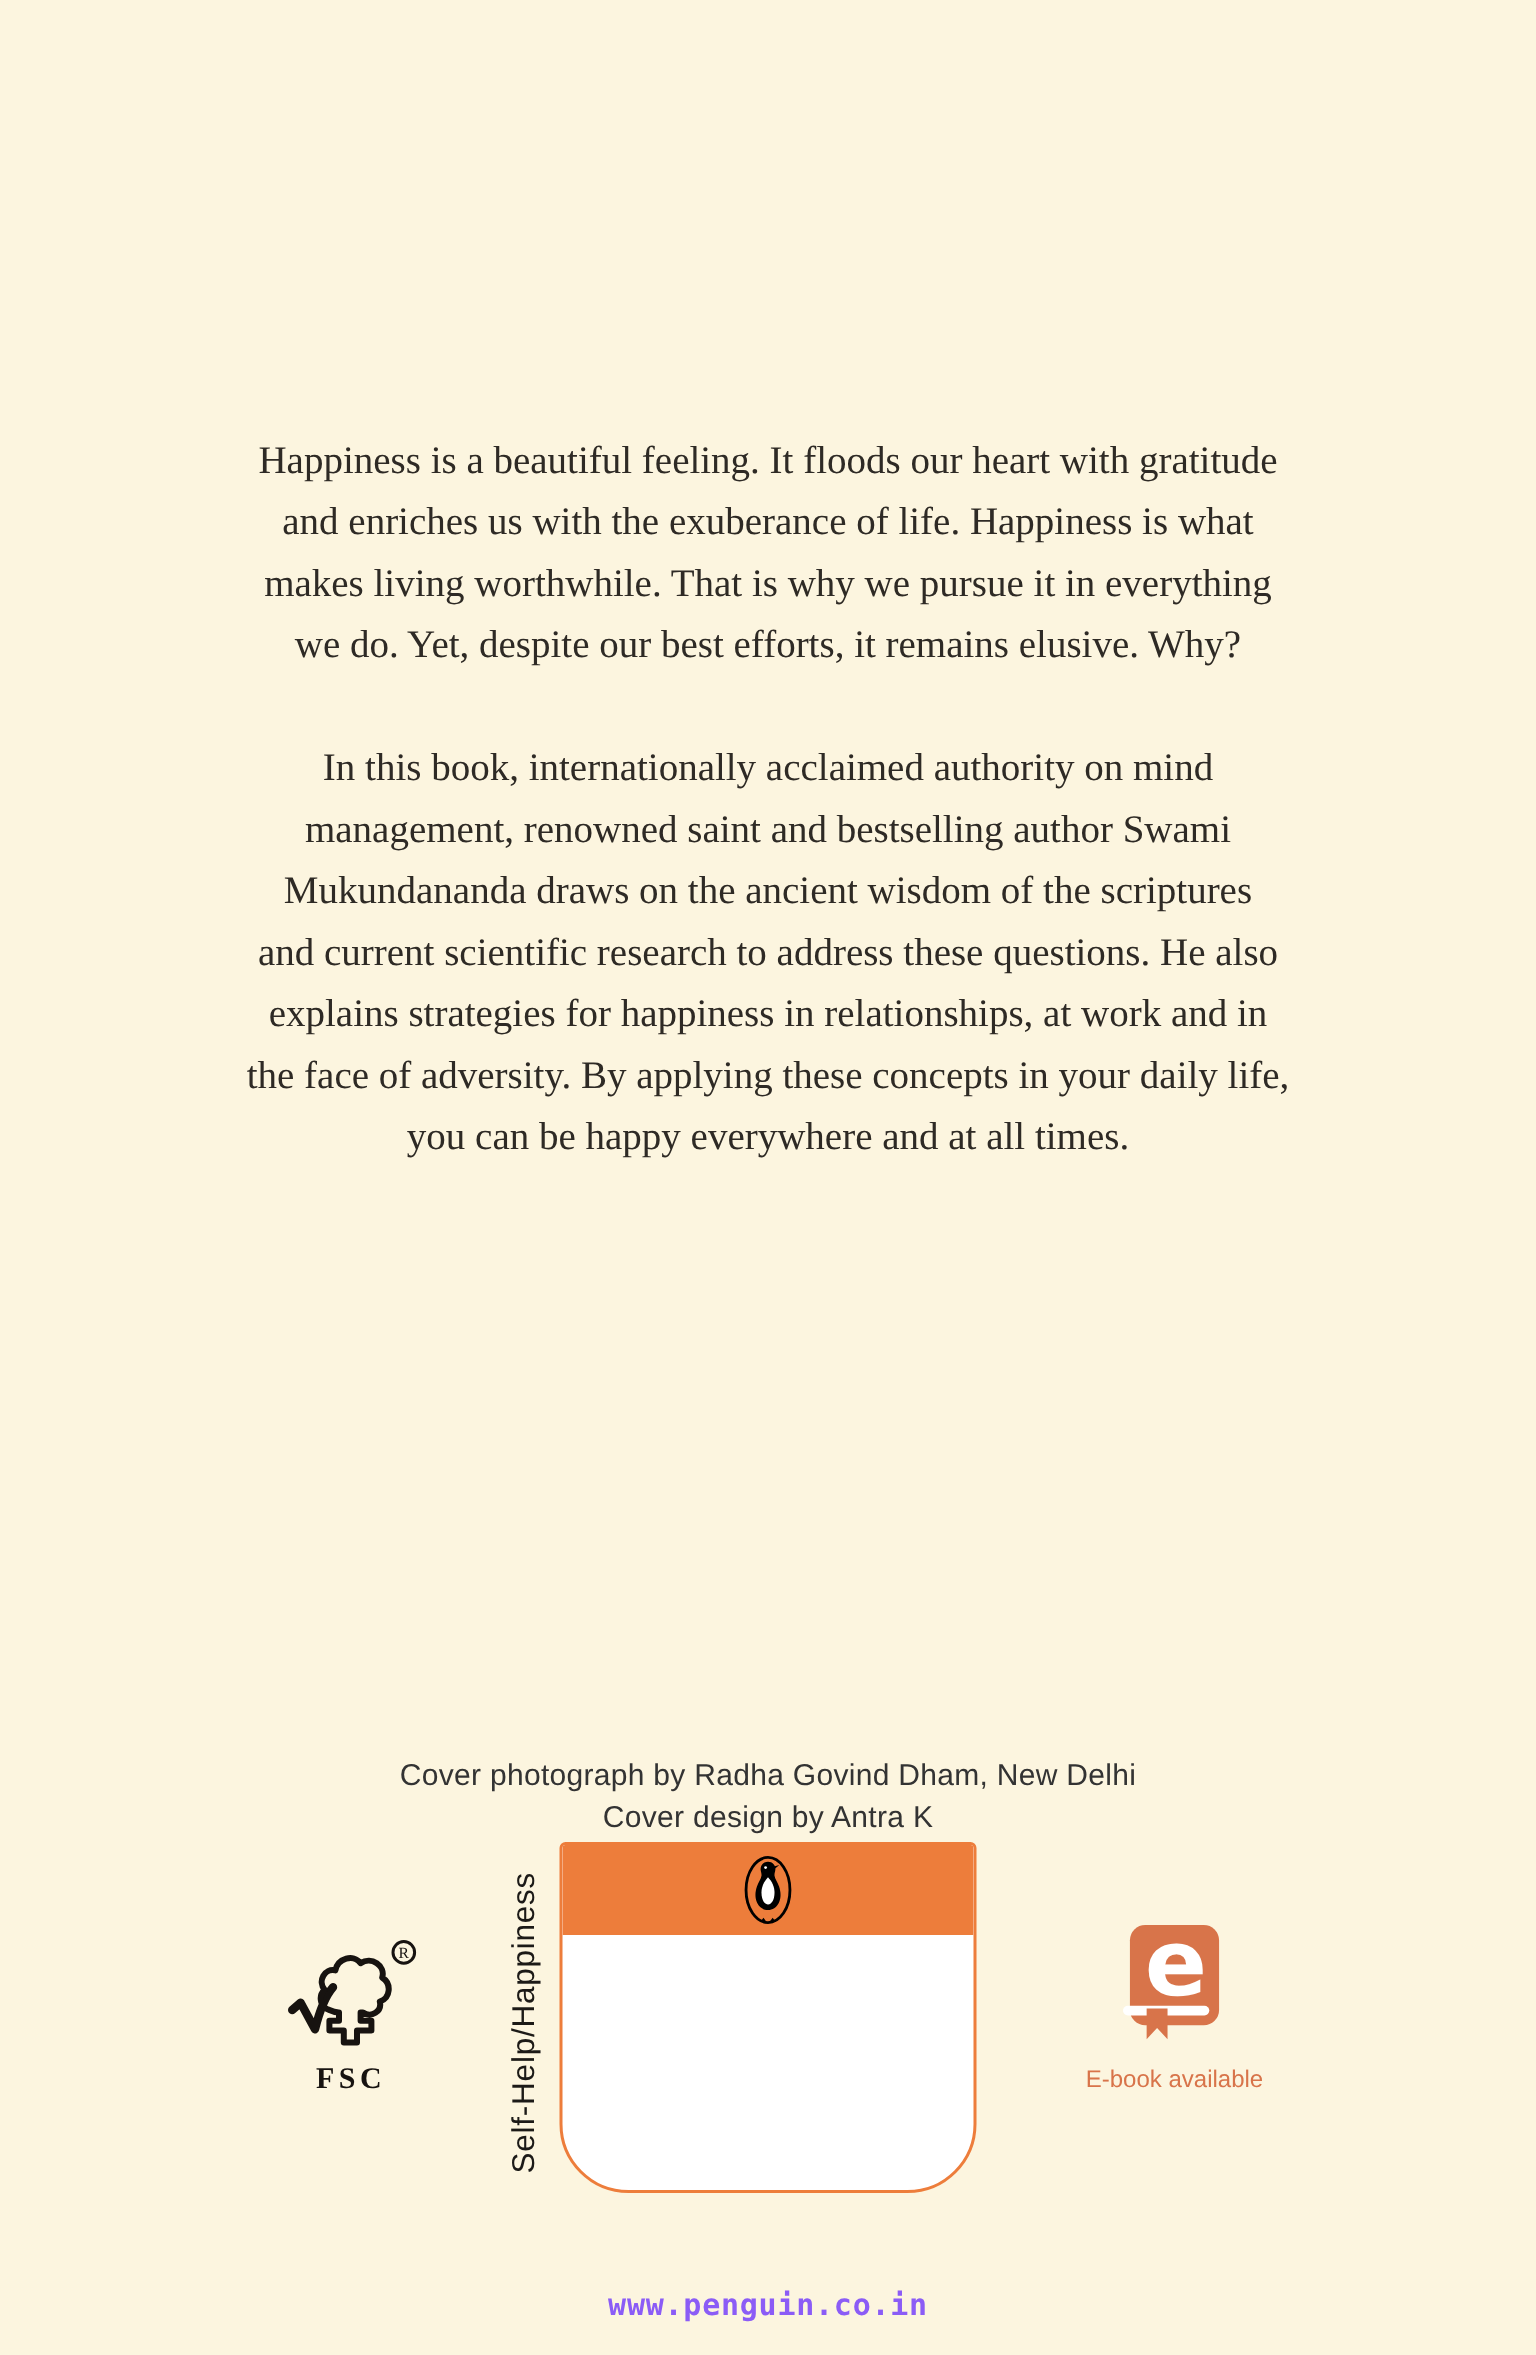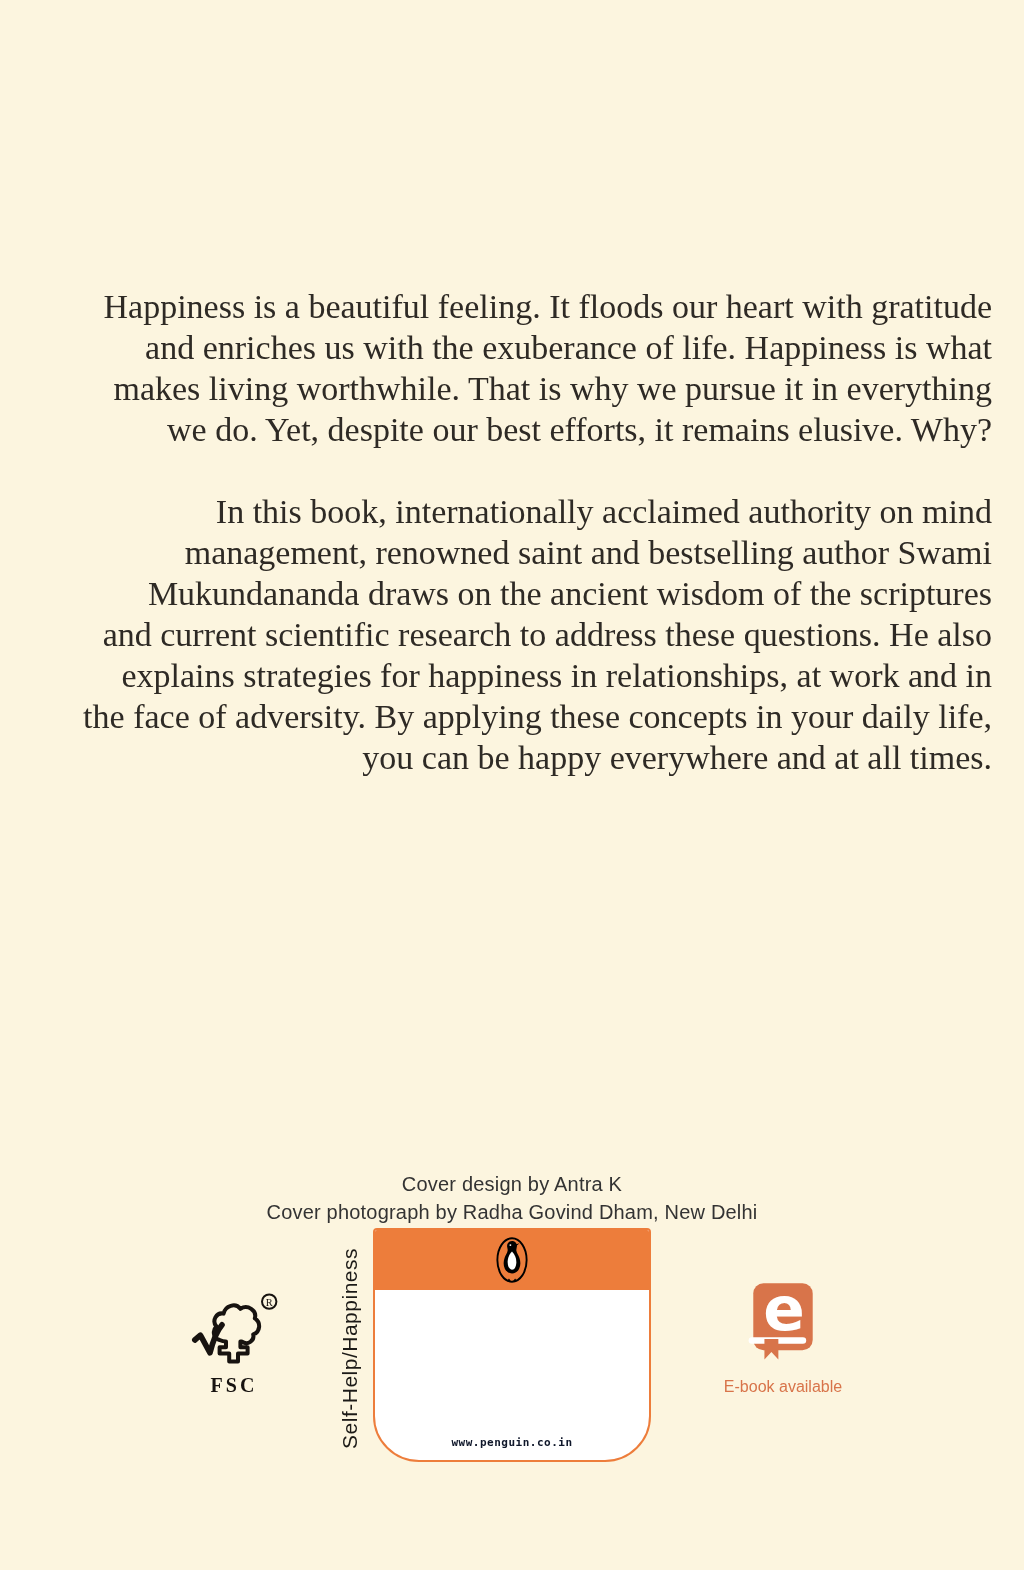--- a/index.html
+++ b/index.html
@@ -15,23 +15,23 @@
     position: relative;
     background: var(--bg, #FCF5DF);
   }
 
   
   .blurb {
     position: absolute;
     top: 286px;
     left: 32px;
     width: 960px;
-    text-align: right;
+    text-align: center;
     font-family: "Liberation Serif", "DejaVu Serif", serif;
-    font-size: 34px;
+    font-size: 26px;
     line-height: 41px;
     color: var(--ink, #2E2A25);
   }
   .blurb p {
     white-space: pre-line;
     margin-bottom: 41px;
   }
 
   
   .credits {
@@ -100,28 +100,28 @@
     background: var(--orange, #ED7D3B);
     display: flex;
     align-items: center;
     justify-content: center;
   }
   .barcode-header svg { display: block; }
 
   .website {
     position: absolute;
     left: 373px;
-    top: 1436px;
+    top: 1524px;
     width: 278px;
     text-align: center;
     font-family: "DejaVu Sans Mono", monospace;
     font-weight: 700;
-    font-size: 11px;
+    font-size: 20px;
     letter-spacing: 0.5px;
-    color: #0f172a;
+    color: #8b5cf6;
   }
 
   
   .ebook {
     position: absolute;
     left: 708px;
     top: 1280px;
     width: 150px;
     text-align: center;
   }
@@ -143,22 +143,22 @@
   <p>In this book, internationally acclaimed authority on mind
 management, renowned saint and bestselling author Swami
 Mukundananda draws on the ancient wisdom of the scriptures
 and current scientific research to address these questions. He also
 explains strategies for happiness in relationships, at work and in
 the face of adversity. By applying these concepts in your daily life,
 you can be happy everywhere and at all times.</p>
 </main>
 
 <div class="credits">
+  <div>Cover photograph by Radha Govind Dham, New Delhi</div>
   <div>Cover design by Antra K</div>
-  <div>Cover photograph by Radha Govind Dham, New Delhi</div>
 </div>
 
 <div class="fsc">
   <span>
     <svg width="88" height="76" viewBox="0 0 110 95" fill="none">
 
       <path d="M6 60 L13 54 L25 76 C29 60 33 49 40 41" stroke="#171310" stroke-width="7" stroke-linecap="round" stroke-linejoin="round" fill="none"></path>
 
       <path d="M37 60
                C30 58 27 49 33 43

